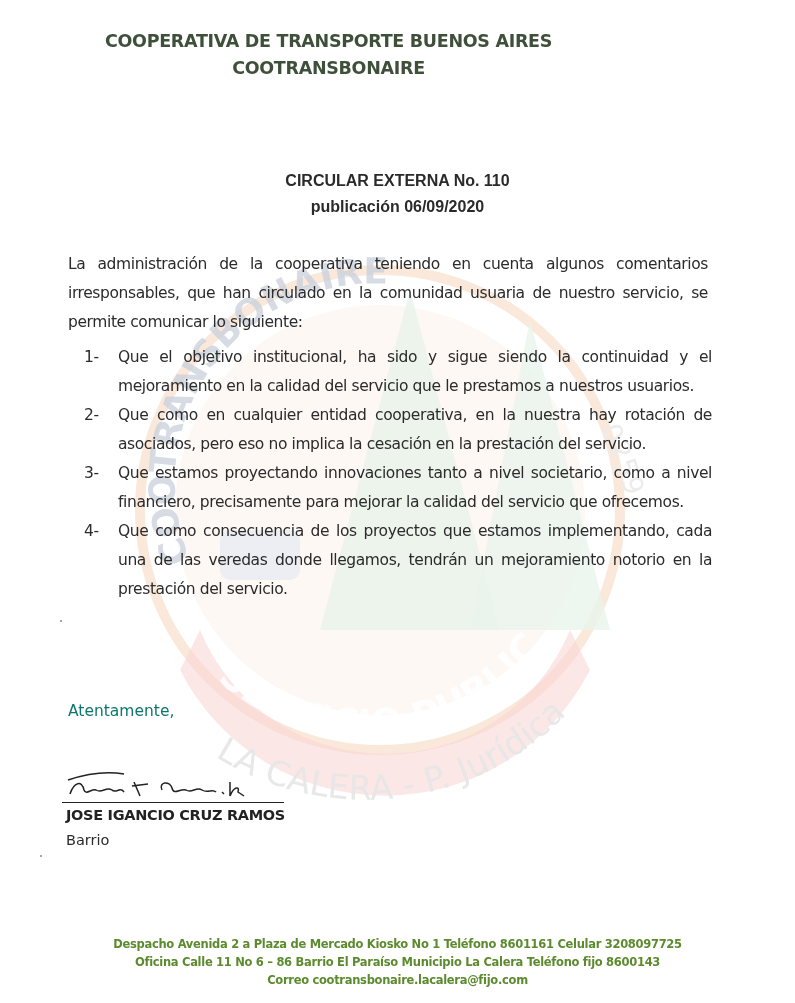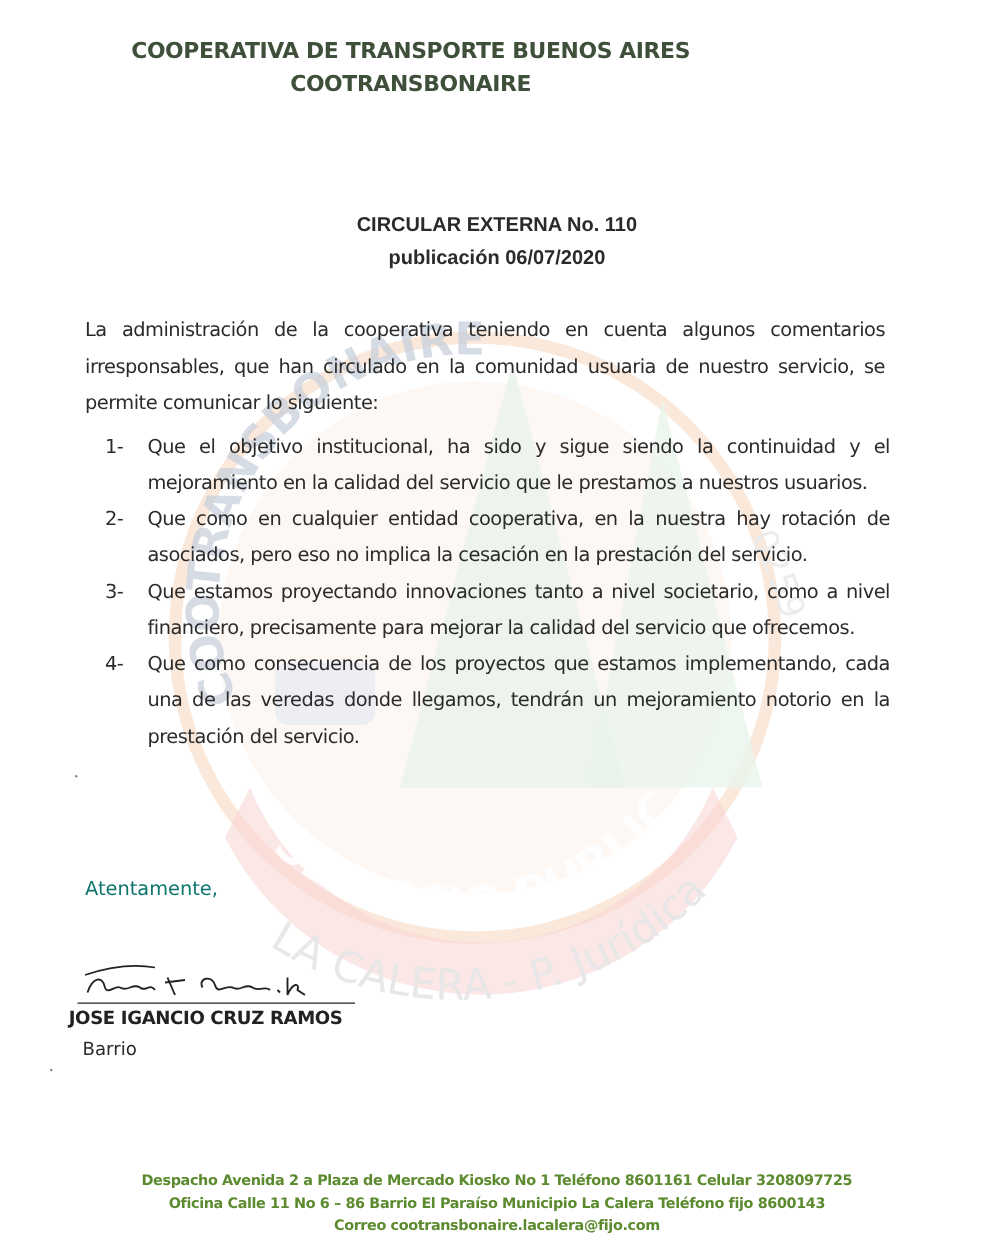--- a/index.html
+++ b/index.html
@@ -10,21 +10,21 @@
   .watermark { position: absolute; left: 70px; top: 230px; width: 620px; height: 580px; pointer-events: none; }
   .header { position: absolute; top: 28px; left: 0; width: 657px; text-align: center; color: #3e4f3a; font-weight: bold; font-size: 17.5px; line-height: 27px; font-family: "DejaVu Sans", sans-serif; letter-spacing: -0.3px; }
   .title { position: absolute; top: 168px; left: 0; width: 795px; text-align: center; font-weight: bold; font-size: 16px; line-height: 26px; color: #2a2a2a; }
   .body-text { position: absolute; top: 250px; left: 68px; width: 644px; font-family: "DejaVu Sans", sans-serif; font-size: 15.5px; line-height: 29px; color: #2b2b2b; letter-spacing: -0.4px; }
   .intro { text-align: justify; margin: 0 4px 6px 0; }
   .list { list-style: none; margin: 0; padding: 0; }
   .list li { position: relative; padding-left: 50px; text-align: justify; }
   .list li .num { position: absolute; left: 16px; top: 0; }
   .closing { position: absolute; top: 702px; left: 68px; font-family: "DejaVu Sans", sans-serif; font-size: 15.5px; color: #0f766e; }
   .signature { position: absolute; top: 768px; left: 62px; width: 222px; height: 34px; border-bottom: 1.4px solid #222; }
-  .signer-name { position: absolute; top: 807px; left: 55px; font-family: "DejaVu Sans", sans-serif; font-weight: bold; font-size: 14.5px; color: #222; letter-spacing: -0.3px; }
+  .signer-name { position: absolute; top: 807px; left: 66px; font-family: "DejaVu Sans", sans-serif; font-weight: bold; font-size: 14.5px; color: #222; letter-spacing: -0.3px; }
   .signer-role { position: absolute; top: 832px; left: 66px; font-family: "DejaVu Sans", sans-serif; font-size: 14.5px; color: #2b2b2b; }
   .footer { position: absolute; top: 935px; left: 0; width: 795px; text-align: center; font-family: "DejaVu Sans", sans-serif; font-weight: bold; font-size: 11.5px; line-height: 18px; color: #5c8a2e; letter-spacing: -0.3px; }
   .speck { position: absolute; width: 2px; height: 2px; background: #888; border-radius: 1px; }
 </style>
 </head>
 <body>
 
 <svg class="watermark" viewBox="0 0 620 580" xmlns="http://www.w3.org/2000/svg">
   <defs>
     <path id="arcTop" d="M 120 330 A 200 200 0 0 1 420 90"></path>
@@ -52,21 +52,21 @@
   </text>
 </svg>
 
 <div class="header">
   <div>COOPERATIVA DE TRANSPORTE BUENOS AIRES</div>
   <div>COOTRANSBONAIRE</div>
 </div>
 
 <div class="title">
   <div>CIRCULAR EXTERNA No. 110</div>
-  <div>publicación 06/07/2020</div>
+  <div>publicación 06/09/2020</div>
 </div>
 
 <div class="body-text">
   <p class="intro">La administración de la cooperativa teniendo en cuenta algunos comentarios irresponsables, que han circulado en la comunidad usuaria de nuestro servicio, se permite comunicar lo siguiente:</p>
   <ul class="list">
     <li>
       <span class="num">1-</span>
       <span>Que el objetivo institucional, ha sido y sigue siendo la continuidad y el mejoramiento en la calidad del servicio que le prestamos a nuestros usuarios.</span>
     </li>
     <li>

